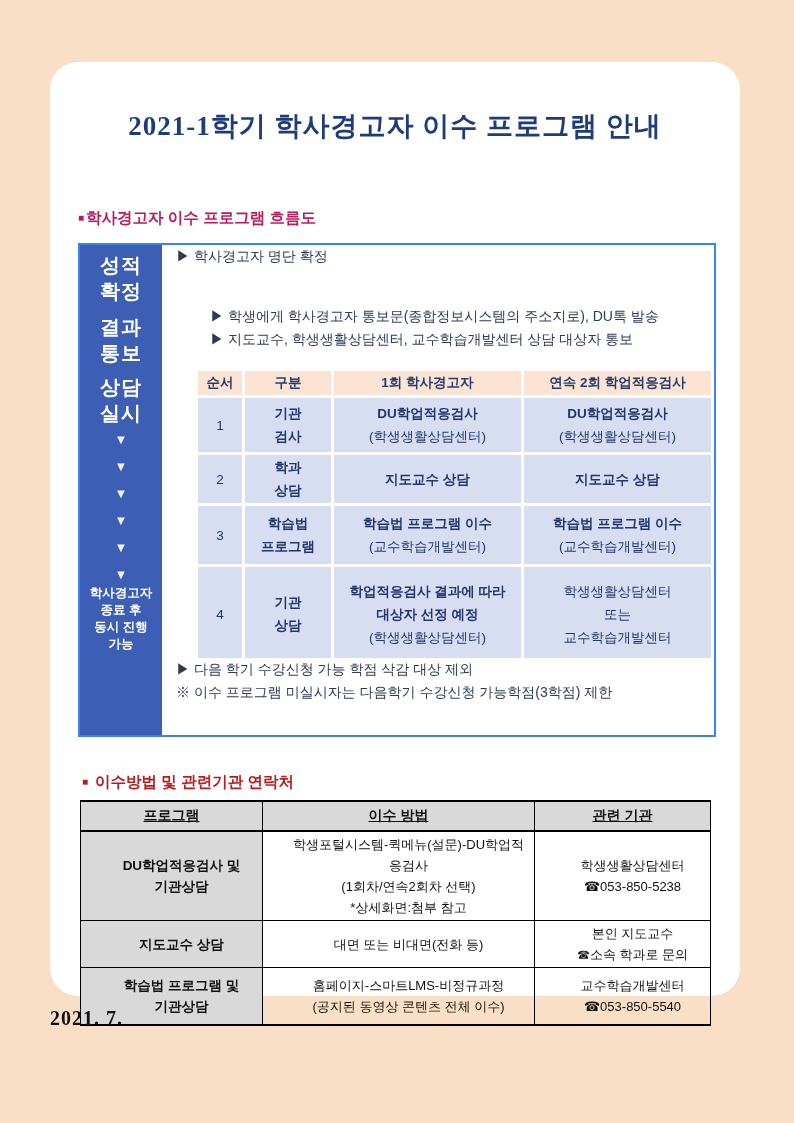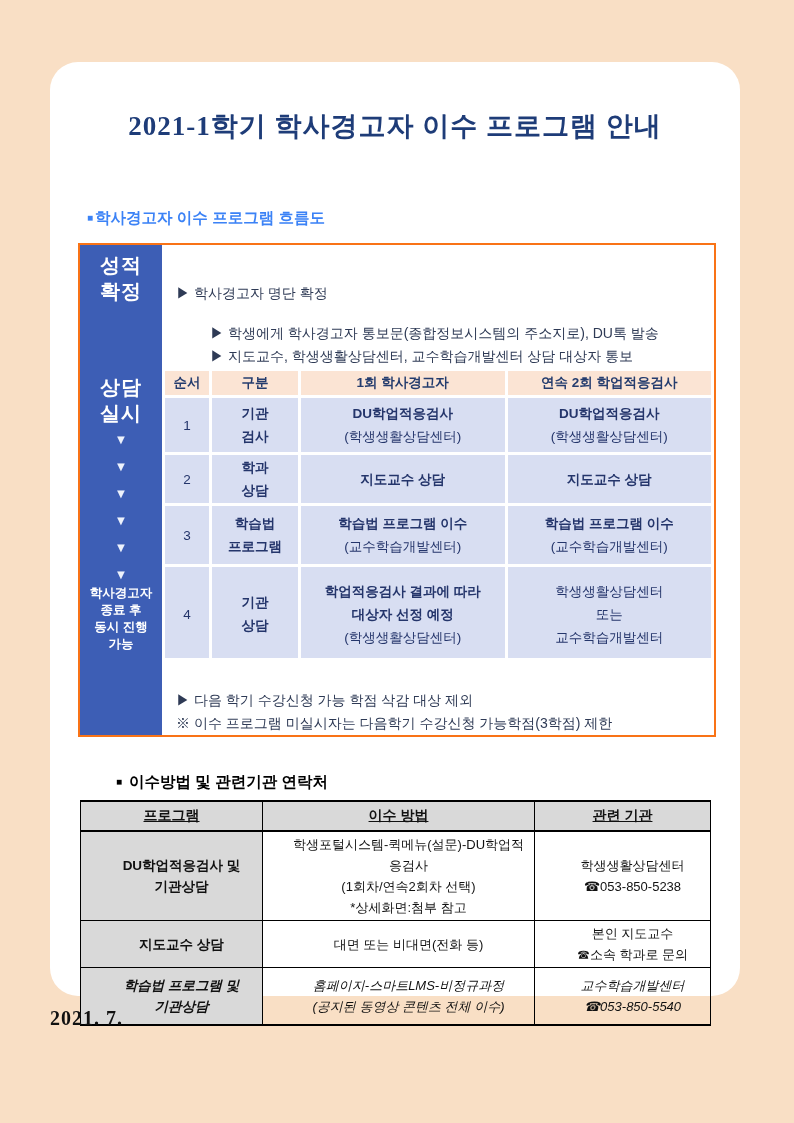--- a/index.html
+++ b/index.html
@@ -20,31 +20,31 @@
   .doc-title{
     position:absolute;top:46px;left:0;width:100%;
     text-align:center;
     font-family:"Liberation Serif", serif;
     font-weight:bold;font-size:27px;letter-spacing:1px;
     color:#1E3C78;
   }
 
   
   .sec-heading{
-    position:absolute;left:37px;
-    font-weight:bold;font-size:15.5px;color:#3b82f6;
+    position:absolute;left:28px;
+    font-weight:bold;font-size:15.5px;color:#be185d;
   }
   .sec-heading .sq{font-size:10px;vertical-align:2px;margin-right:2px;}
-  .sec-heading.dark{color:#000000;margin-left:34px;}
+  .sec-heading.dark{color:#b91c1c;}
   .sec-heading.dark .sq{margin-right:7px;}
 
   
   .flow-table{
     position:absolute;left:28px;top:181px;width:638px;height:494px;
-    box-sizing:border-box;border:2px solid #f97316;
+    box-sizing:border-box;border:2px solid #3b82f6;
     display:grid;
     grid-template-columns:82px 1fr;
     grid-template-rows:60px 63px 290px 77px;
   }
   .flow-sidebar{
     grid-column:1;grid-row:1/5;
     background:#3D5EB5;position:relative;
   }
   .stage{
     position:absolute;left:0;width:100%;text-align:center;
@@ -60,26 +60,26 @@
   }
   .stage-note{
     position:absolute;left:0;top:340px;width:100%;text-align:center;
     color:#ffffff;font-weight:bold;font-size:12.5px;line-height:17px;
     letter-spacing:0;
   }
   .stage.complete{top:426px;}
 
   .flow-right{
     grid-column:2;background:#ffffff;
-    display:flex;flex-direction:column;justify-content:flex-end;
+    display:flex;flex-direction:column;justify-content:flex-start;
     font-size:14px;color:#2E3A55;
     padding-left:14px;box-sizing:border-box;
   }
   .flow-right .ml{line-height:23px;}
-  .flow-right.cell-table{padding:0;justify-content:flex-start;}
+  .flow-right.cell-table{padding:0;justify-content:flex-start;margin-left:33px;}
 
   
   .sched{
     width:100%;height:290px;border-spacing:3px;border-collapse:separate;
     table-layout:fixed;box-sizing:border-box;
   }
   .sched col.c1{width:44px;}
   .sched col.c2{width:86px;}
   .sched th{
     background:#FBE4D4;color:#243C6E;
@@ -109,21 +109,21 @@
   .contact-table th,.contact-table td{border:1px solid #000;padding:2px 4px;}
   .contact-table th{
     background:#D9D9D9;font-weight:bold;font-size:14px;height:24px;
     text-decoration:underline;border-bottom-width:2px;
   }
   .contact-table{border-top:2px solid #000;border-bottom:2px solid #000;}
   .contact-table td{text-align:center;vertical-align:middle;line-height:21px;padding-left:24px;}
   .contact-table td.program{background:#D9D9D9;font-weight:600;font-size:13.5px;margin-top:19px;}
   .contact-table tr.cr1 td{height:68px;}
   .contact-table tr.cr2 td{height:36px;}
-  .contact-table tr.cr3 td{height:52px;font-style:italic;}
+  .contact-table tr.cr3 td{height:52px;}
 
   .footer-date{
     position:absolute;top:945px;left:0;width:100%;text-align:left;
     font-family:"Liberation Serif", serif;font-size:20px;font-weight:600;color:#111;
     letter-spacing:1px;
   }
 </style>
 </head>
 <body>
 
@@ -133,20 +133,22 @@
 
   <div class="sec-heading" style="top:146px;">
     <span class="sq">■</span><span>학사경고자 이수 프로그램 흐름도</span>
   </div>
 
   <div class="flow-table">
 
     <div class="flow-sidebar">
       <div class="stage score ml">성적
 확정</div>
+      <div class="stage result ml">결과
+통보</div>
       <div class="stage counsel ml">상담
 실시</div>
       <div class="arrows ml">▼
 ▼
 ▼
 ▼
 ▼
 ▼</div>
       <div class="stage-note ml">학사경고자
 종료 후

